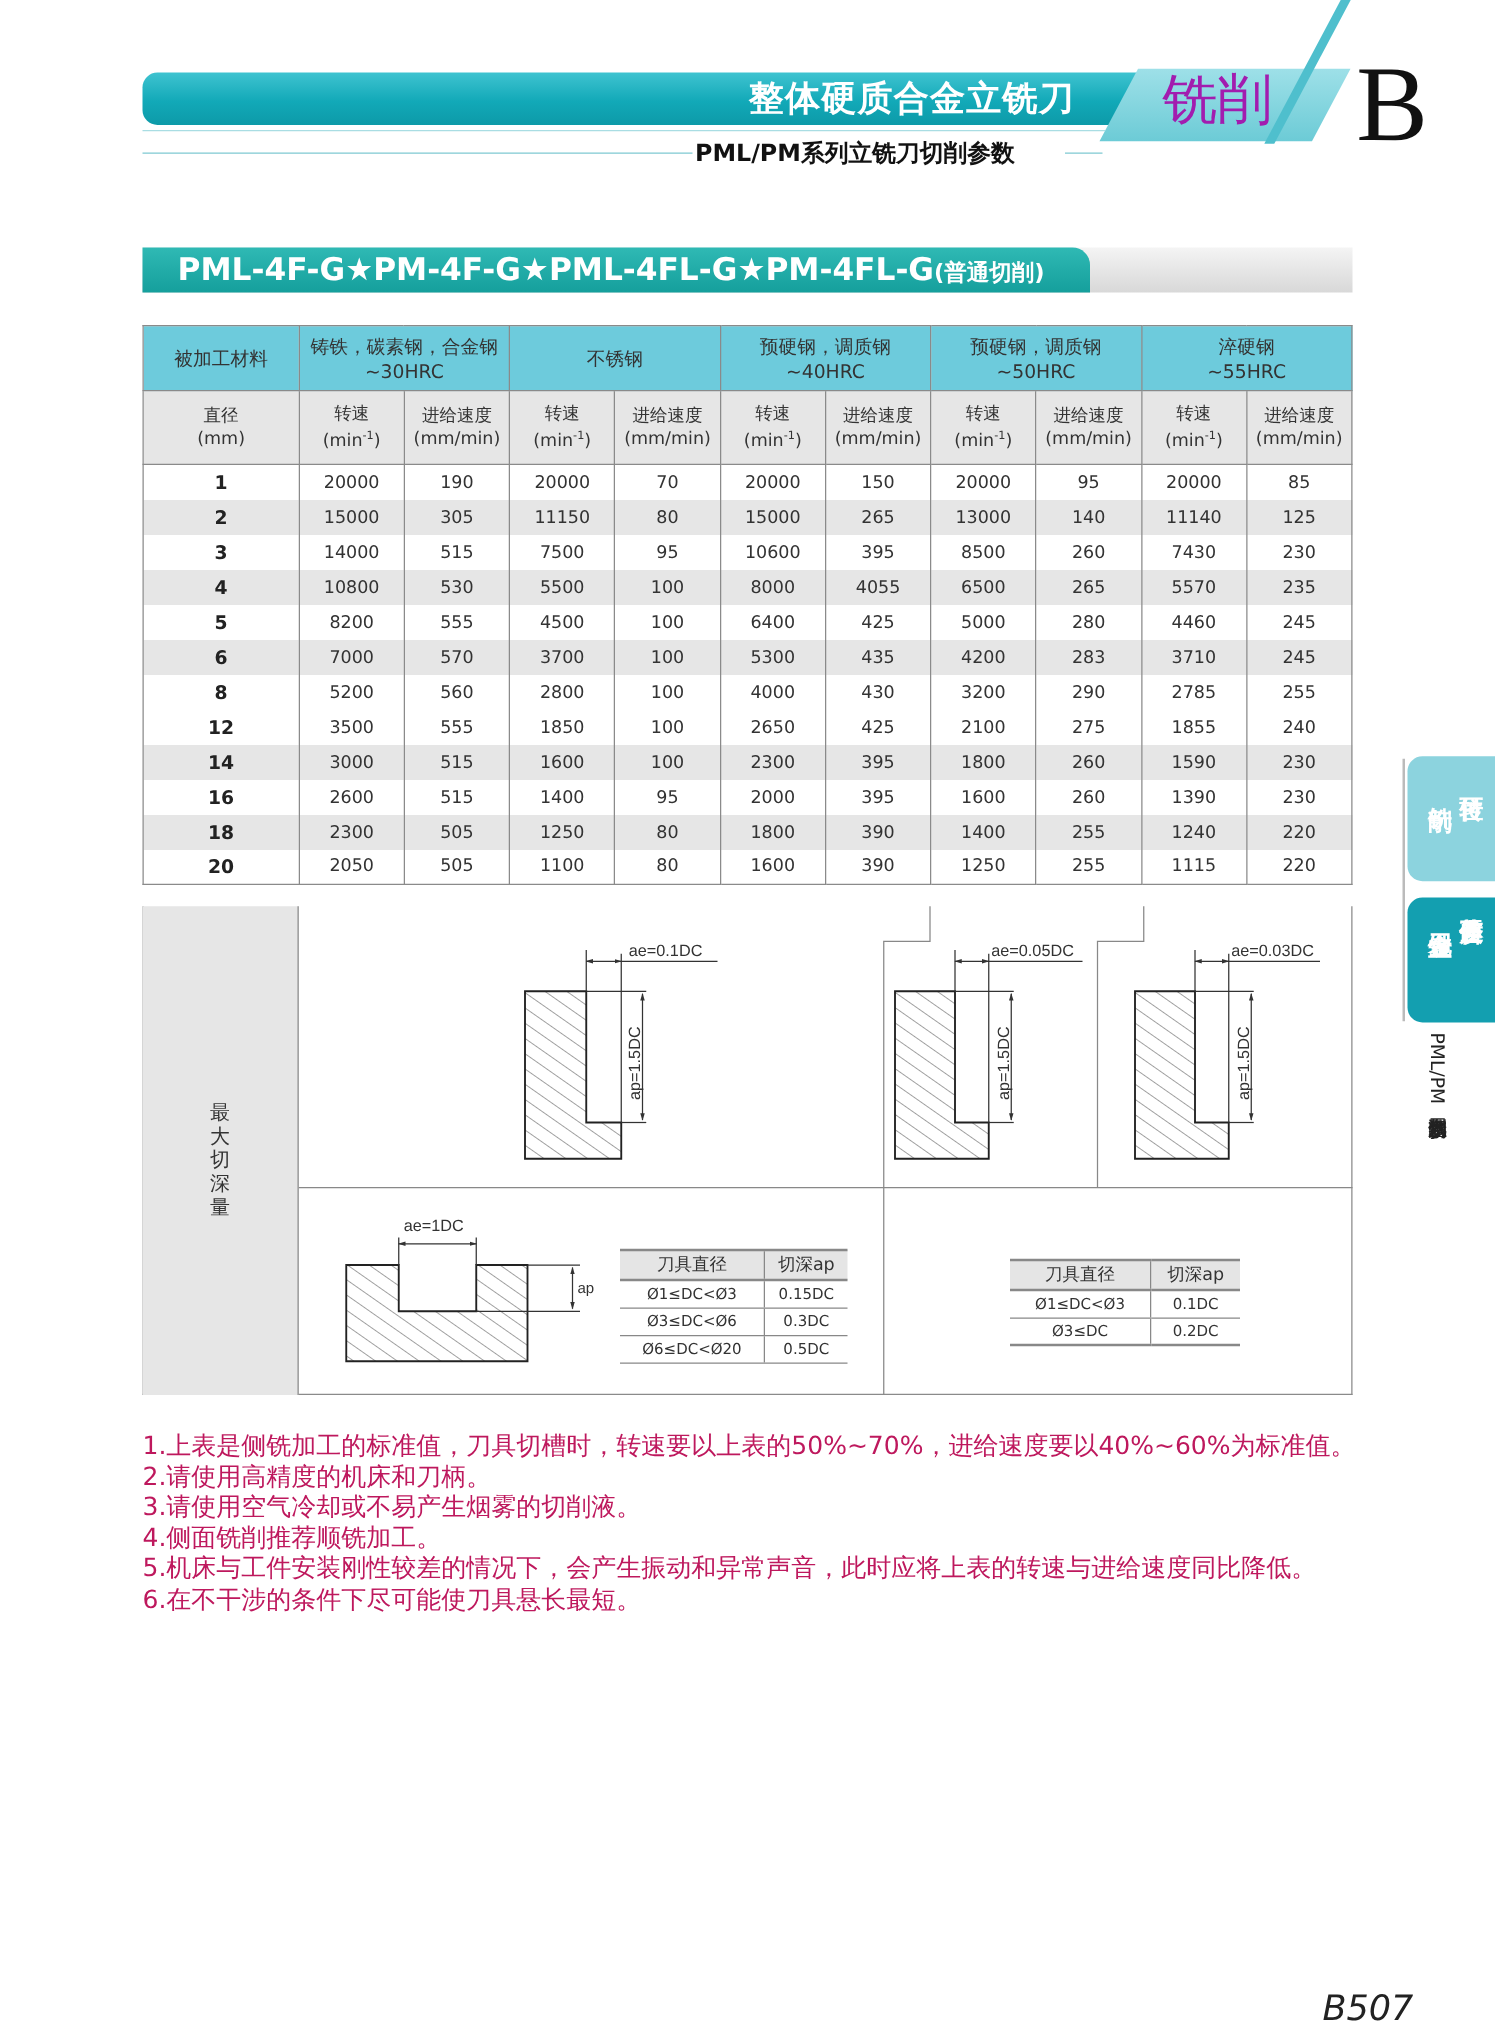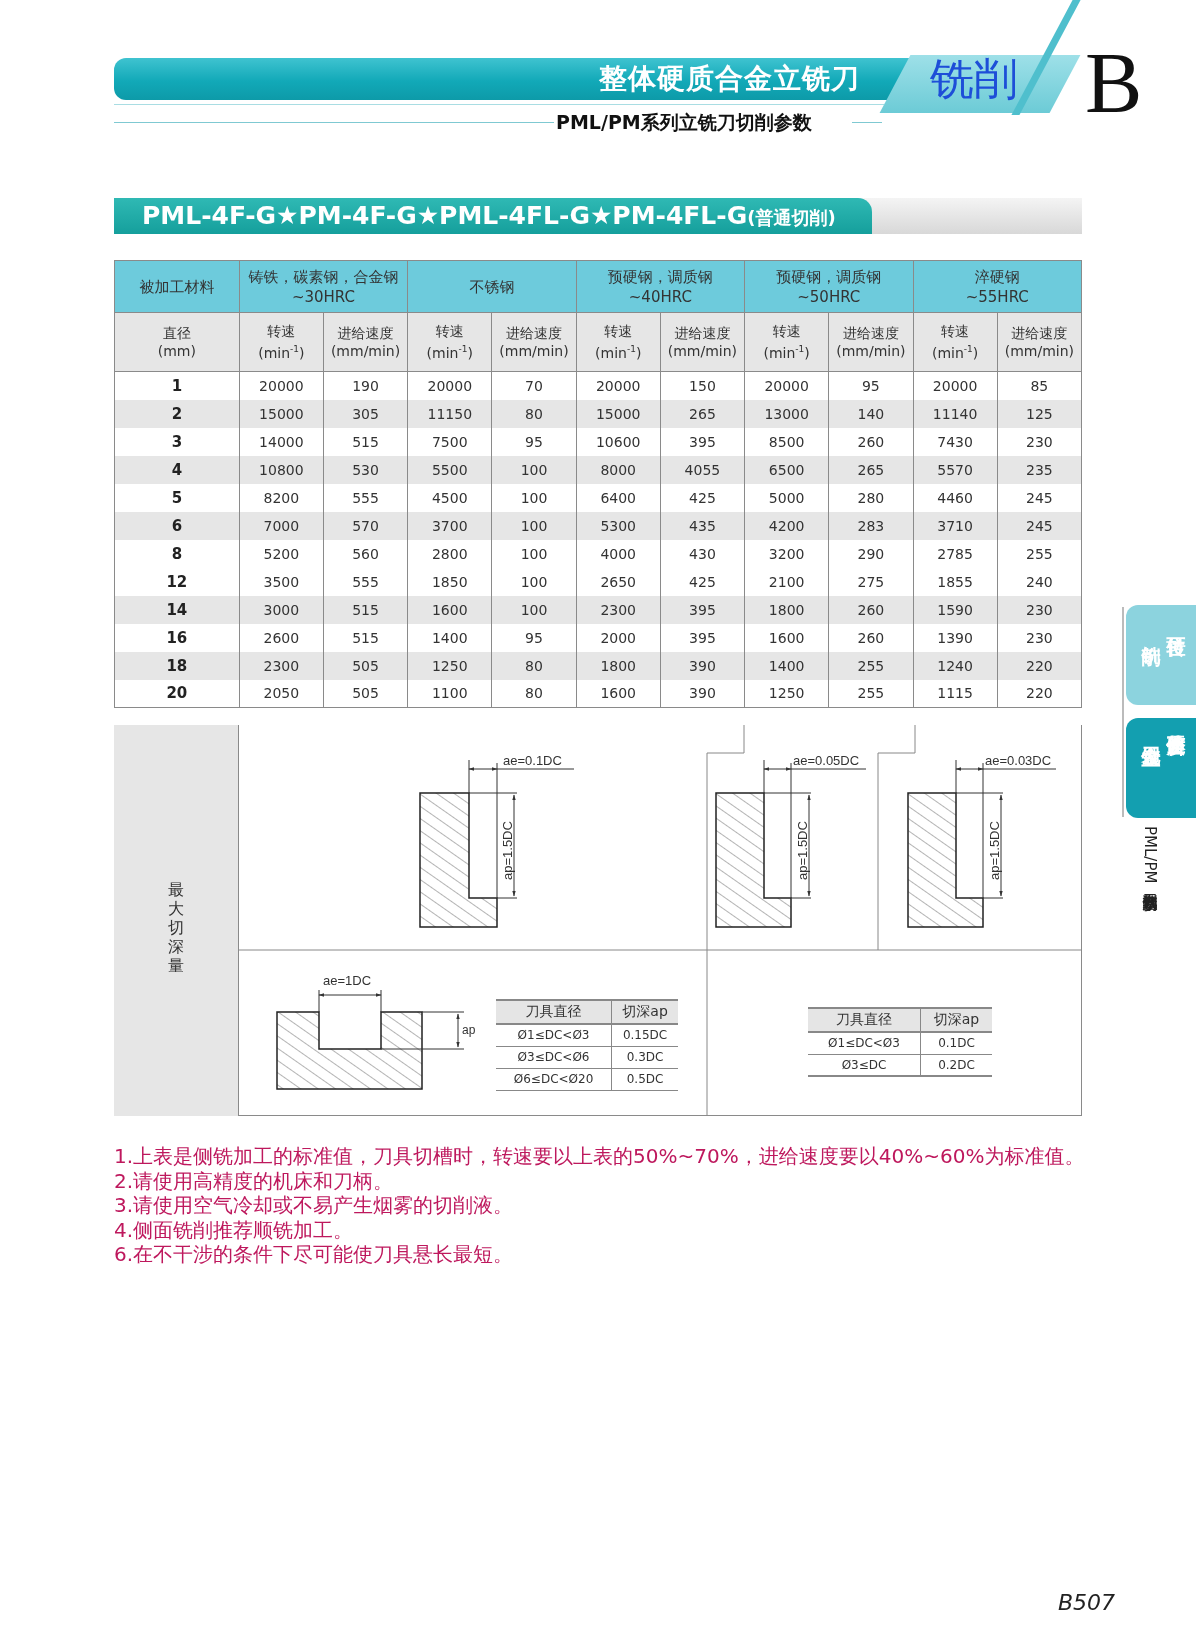--- a/index.html
+++ b/index.html
@@ -6,21 +6,21 @@
   body { width: 1200px; height: 1628px; background: #fff; position: relative; overflow: hidden;
          font-family: "DejaVu Sans", "Liberation Sans", sans-serif; color: #333; }
   .abs { position: absolute; }
 
   
   #banner { left: 114px; top: 58px; width: 800px; height: 42px; border-radius: 12px 0 0 12px;
             background: linear-gradient(180deg, #3fc3d0 0%, #12a9b8 55%, #0d9aa8 100%); }
   #banner-title { right: 340px; top: 60px; color: #fff; font-size: 28px; font-weight: bold; letter-spacing: 1px; }
   #section-tab { left: 895px; top: 55px; width: 170px; height: 58px; background: linear-gradient(180deg,#9ee0e8,#6ccbd6);
                  transform: skewX(-28deg); }
-  #section-label { left: 930px; top: 50px; font-size: 44px; color: #1d4ed8; }
+  #section-label { left: 930px; top: 50px; font-size: 44px; color: #a21caf; }
   #slash { left: 1042px; top: 0; width: 8px; height: 115px; background: #4fbfcd; transform: skewX(-28deg); }
   #letter-b { left: 1085px; top: 40px; font-family: "Liberation Serif", serif; font-size: 86px; color: #111; line-height: 1; }
   #subline-left { left: 114px; top: 122px; width: 440px; height: 1px; background: #7fc9d2; }
   #subtitle { left: 556px; top: 110px; font-size: 19px; font-weight: bold; color: #111; }
   #subline-right { left: 852px; top: 122px; width: 30px; height: 1px; background: #7fc9d2; }
   #banner-underline { left: 114px; top: 104px; width: 770px; height: 1px; background: #a9dde3; }
 
   
   #model-bar-bg { left: 114px; top: 198px; width: 968px; height: 36px; background: linear-gradient(180deg,#f4f4f4,#d8d8d8); }
   #model-bar { left: 114px; top: 198px; width: 758px; height: 36px; background: linear-gradient(180deg,#2fb9b4,#159f9c);
@@ -54,21 +54,21 @@
   
   #notes { left: 114px; top: 1144px; font-size: 20px; color: #be185d; line-height: 24.5px; }
 
   
   #tab-indexable { left: 1126px; top: 605px; width: 70px; height: 100px; background: #8cd3de; border-radius: 12px 0 0 12px; }
   #tab-solid { left: 1126px; top: 718px; width: 70px; height: 100px; background: #139fb0; border-radius: 12px 0 0 12px; }
   .tab-text { position: absolute; writing-mode: vertical-rl; color: #fff; font-weight: bold; font-size: 19px; line-height: 22px; }
   #side-line { left: 1122px; top: 607px; width: 2px; height: 210px; background: #bbb; }
   #side-caption { left: 1140px; top: 826px; writing-mode: vertical-rl; font-size: 15px; color: #222; letter-spacing: 0px; }
 
-  #page-num { left: 1058px; top: 1590px; font-size: 22px; font-style: italic; color: #222; }
+  #page-num { left: 1058px; top: 1590px; font-size: 28px; font-style: italic; color: #222; }
 </style>
 </head>
 <body>
 
 <div class="abs" id="banner"></div>
 <div class="abs" id="banner-underline"></div>
 <div class="abs" id="banner-title">整体硬质合金立铣刀</div>
 <div class="abs" id="section-tab"></div>
 <div class="abs" id="section-label">铣削</div>
 <div class="abs" id="slash"></div>
@@ -423,20 +423,21 @@
         <td>0.2DC</td>
       </tr>
 </tbody>
   </table>
 
 <div class="abs" id="notes">
   <div>1.上表是侧铣加工的标准值，刀具切槽时，转速要以上表的50%~70%，进给速度要以40%~60%为标准值。</div>
   <div>2.请使用高精度的机床和刀柄。</div>
   <div>3.请使用空气冷却或不易产生烟雾的切削液。</div>
   <div>4.侧面铣削推荐顺铣加工。</div>
+  <div>5.机床与工件安装刚性较差的情况下，会产生振动和异常声音，此时应将上表的转速与进给速度同比降低。</div>
   <div>6.在不干涉的条件下尽可能使刀具悬长最短。</div>
 </div>
 
 <div class="abs" id="side-line"></div>
 <div class="abs" id="tab-indexable">
   <span class="tab-text" style="right:8px;top:18px">可转位</span>
   <span class="tab-text" style="right:33px;top:26px">铣削</span>
 </div>
 <div class="abs" id="tab-solid">
   <span class="tab-text" style="right:8px;top:2px">整体硬质合</span>

